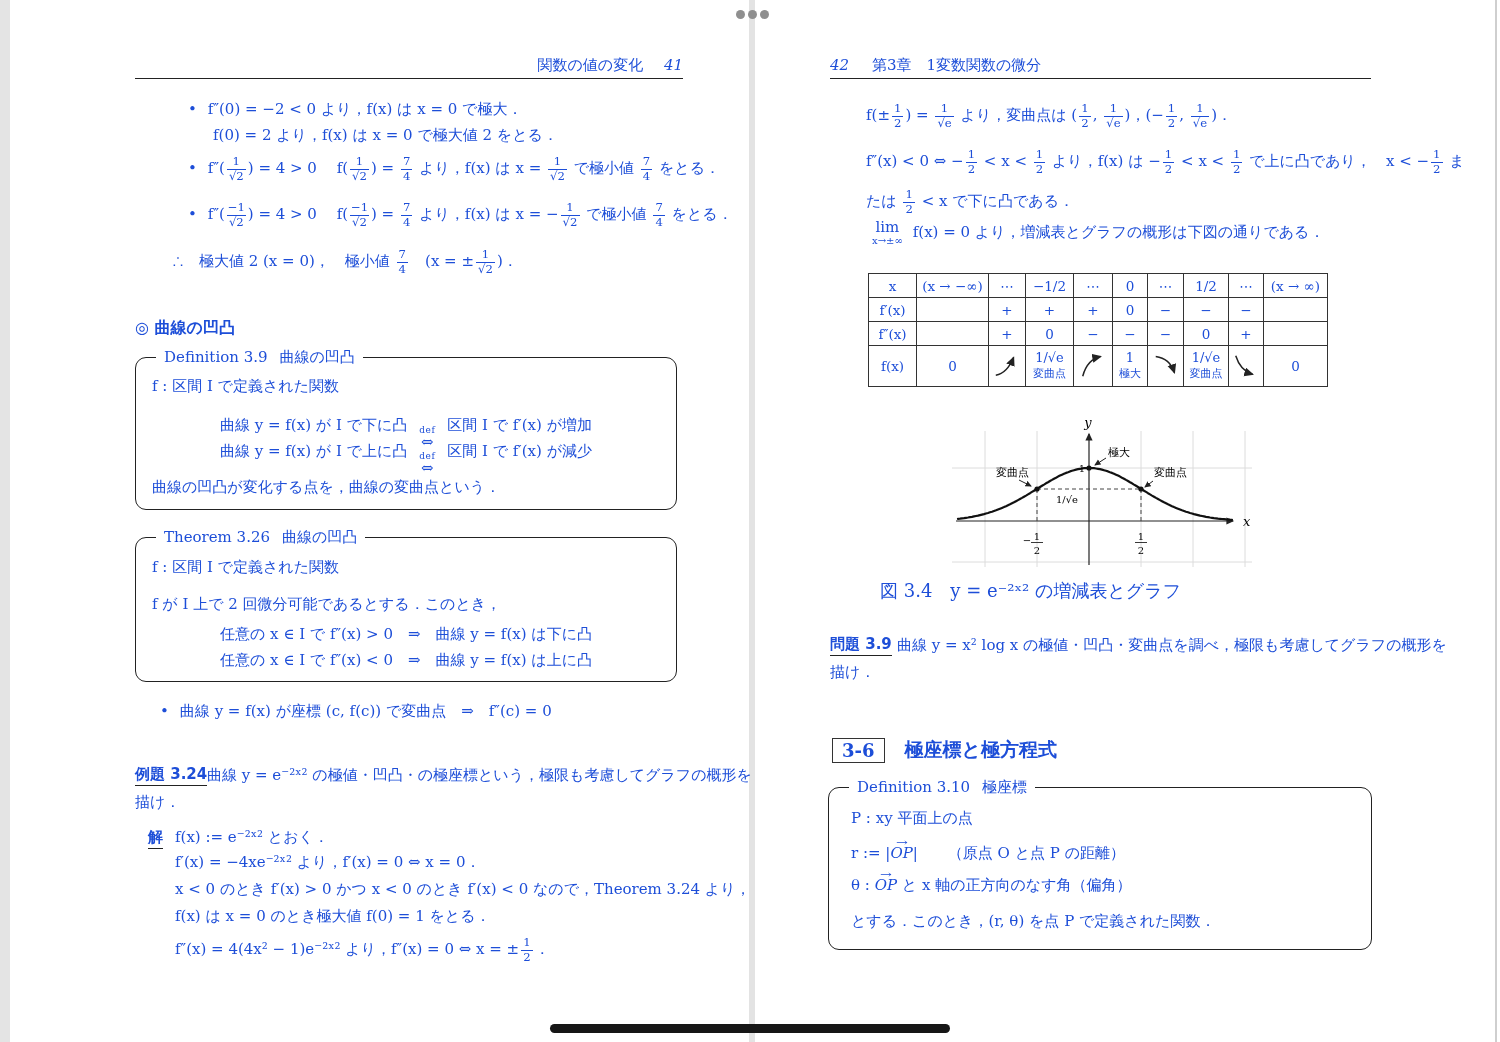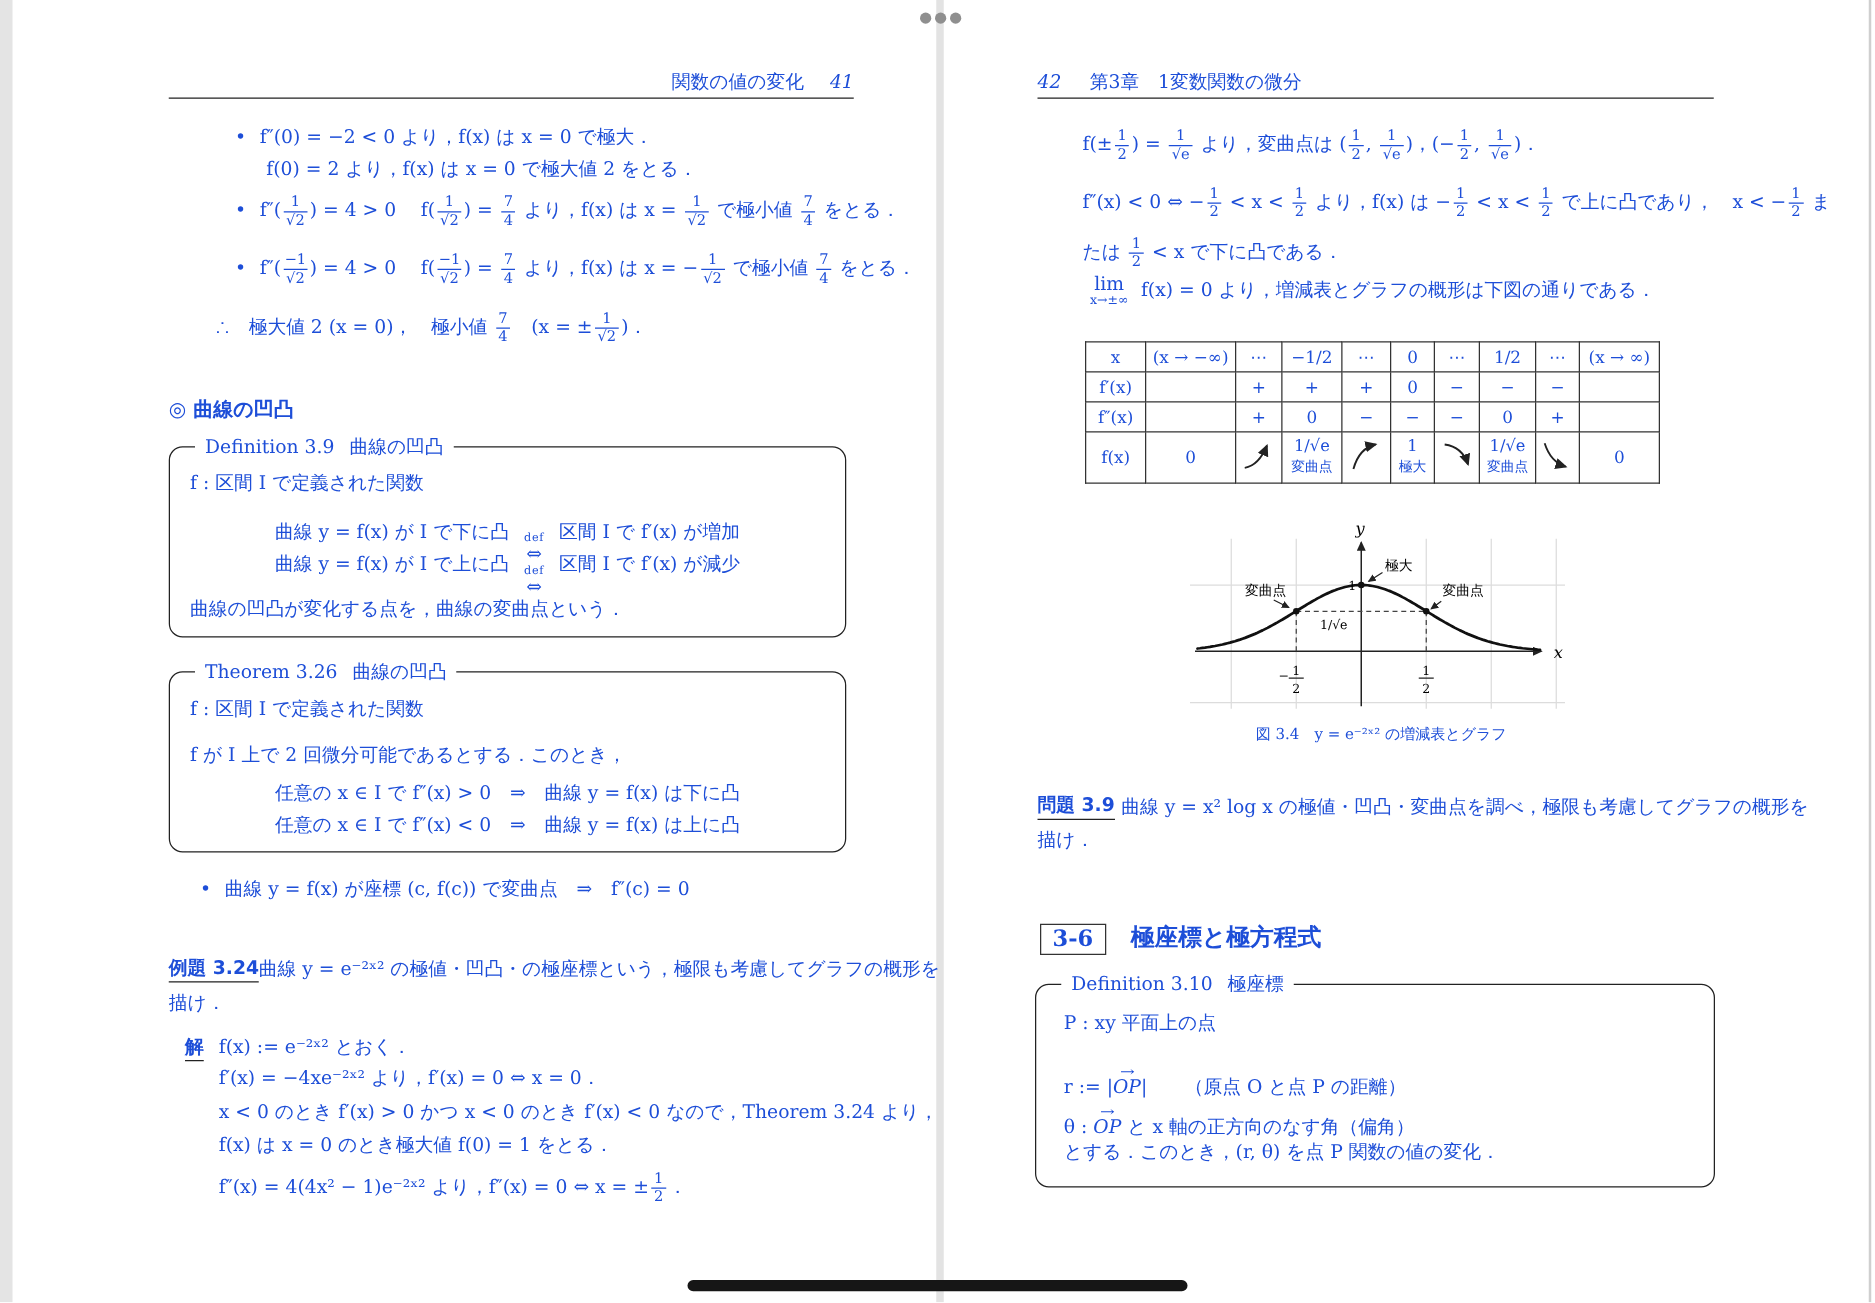--- a/index.html
+++ b/index.html
@@ -18,21 +18,21 @@
   .boxtitle .jp{font-family:"DejaVu Sans","Liberation Sans",sans-serif;margin-left:12px}
   .ctrline{position:absolute;left:0;width:100%;text-align:center;white-space:nowrap;font-size:15px}
   .defarrow{display:inline-flex;flex-direction:column;align-items:center;line-height:1;
             vertical-align:-3px;margin:0 12px}
   .defarrow .d{font-size:9px;letter-spacing:.5px}
   .defarrow .a{font-size:15px}
   .lim{display:inline-flex;flex-direction:column;align-items:center;line-height:1.05;
        margin-right:10px;vertical-align:middle}
   .lim .t{font-size:15px}
   .lim .s{font-size:10px}
-  .vec{position:relative;display:inline-block;font-style:italic;margin-top:20px}
+  .vec{position:relative;display:inline-block;font-style:italic;margin-top:4px}
   .vec::before{content:"→";position:absolute;top:-0.78em;left:50%;
                transform:translateX(-50%) scaleX(1.35);font-size:0.7em;font-style:normal}
   .runhead{border-bottom:1.4px solid #222;font-size:15px}
   .pgnum{font-style:italic}
   .lbl{font-family:"DejaVu Sans","Liberation Sans",sans-serif;font-weight:bold;font-size:15px;
        border-bottom:1.6px solid #222;padding-bottom:1px;white-space:nowrap}
   .secnum{display:inline-block;border:1.5px solid #333;padding:1px 9px;font-weight:bold;
           font-size:18px}
   .sectitle{font-family:"DejaVu Sans","Liberation Sans",sans-serif;font-weight:bold;
             font-size:19px;margin-left:20px;vertical-align:1px}
@@ -360,37 +360,37 @@
     </g>
 
     <text x="56" y="61" font-size="11" class="sans">変曲点</text>
     <line x1="79" y1="65" x2="91" y2="71" stroke="#222" stroke-width="1" marker-end="url(#ah)"></line>
     <text x="168" y="41" font-size="11" class="sans">極大</text>
     <line x1="166" y1="43" x2="155" y2="50" stroke="#222" stroke-width="1" marker-end="url(#ah)"></line>
     <text x="214" y="61" font-size="11" class="sans">変曲点</text>
     <line x1="213" y1="66" x2="205" y2="72" stroke="#222" stroke-width="1" marker-end="url(#ah)"></line>
   </svg>
 
-  <div class="abs" style="left:880px;top:579px;width:450px;text-align:center;font-size:12px">図 3.4　y = e⁻²ˣ² の増減表とグラフ</div>
+  <div class="abs" style="left:880px;top:579px;width:450px;text-align:left;font-size:18px">図 3.4　y = e⁻²ˣ² の増減表とグラフ</div>
 
   <span class="abs lbl" style="left:830px;top:635px">問題 3.9</span>
   <div class="abs math" style="left:897px;top:636px">曲線 y = x² log x の極値・凹凸・変曲点を調べ，極限も考慮してグラフの概形を</div>
   <div class="abs math" style="left:830px;top:663px">描け．</div>
 
   <div class="abs" style="left:832px;top:737px">
     <span class="secnum">3-6</span><span class="sectitle">極座標と極方程式</span>
   </div>
 
   <div class="bigbox" style="left:828px;top:787px;width:542px;height:161px">
     <div class="boxtitle">
       <span class="en">Definition 3.10</span><span class="jp">極座標</span>
     </div>
     <div class="abs math" style="left:22px;top:21px">P : xy 平面上の点</div>
     <div class="abs math" style="left:22px;top:52px">
       <span>r := |</span><span class="vec">OP</span><span>|　　（原点 O と点 P の距離）</span>
     </div>
     <div class="abs math" style="left:22px;top:84px">
       <span>θ : </span><span class="vec">OP</span><span> と x 軸の正方向のなす角（偏角）</span>
     </div>
-    <div class="abs math" style="left:22px;top:124px">とする．このとき，(r, θ) を点 P 関数の値の変化．</div>
+    <div class="abs math" style="left:22px;top:124px">とする．このとき，(r, θ) を点 P で定義された関数．</div>
   </div>
 
 </div>
 
 </body></html>

